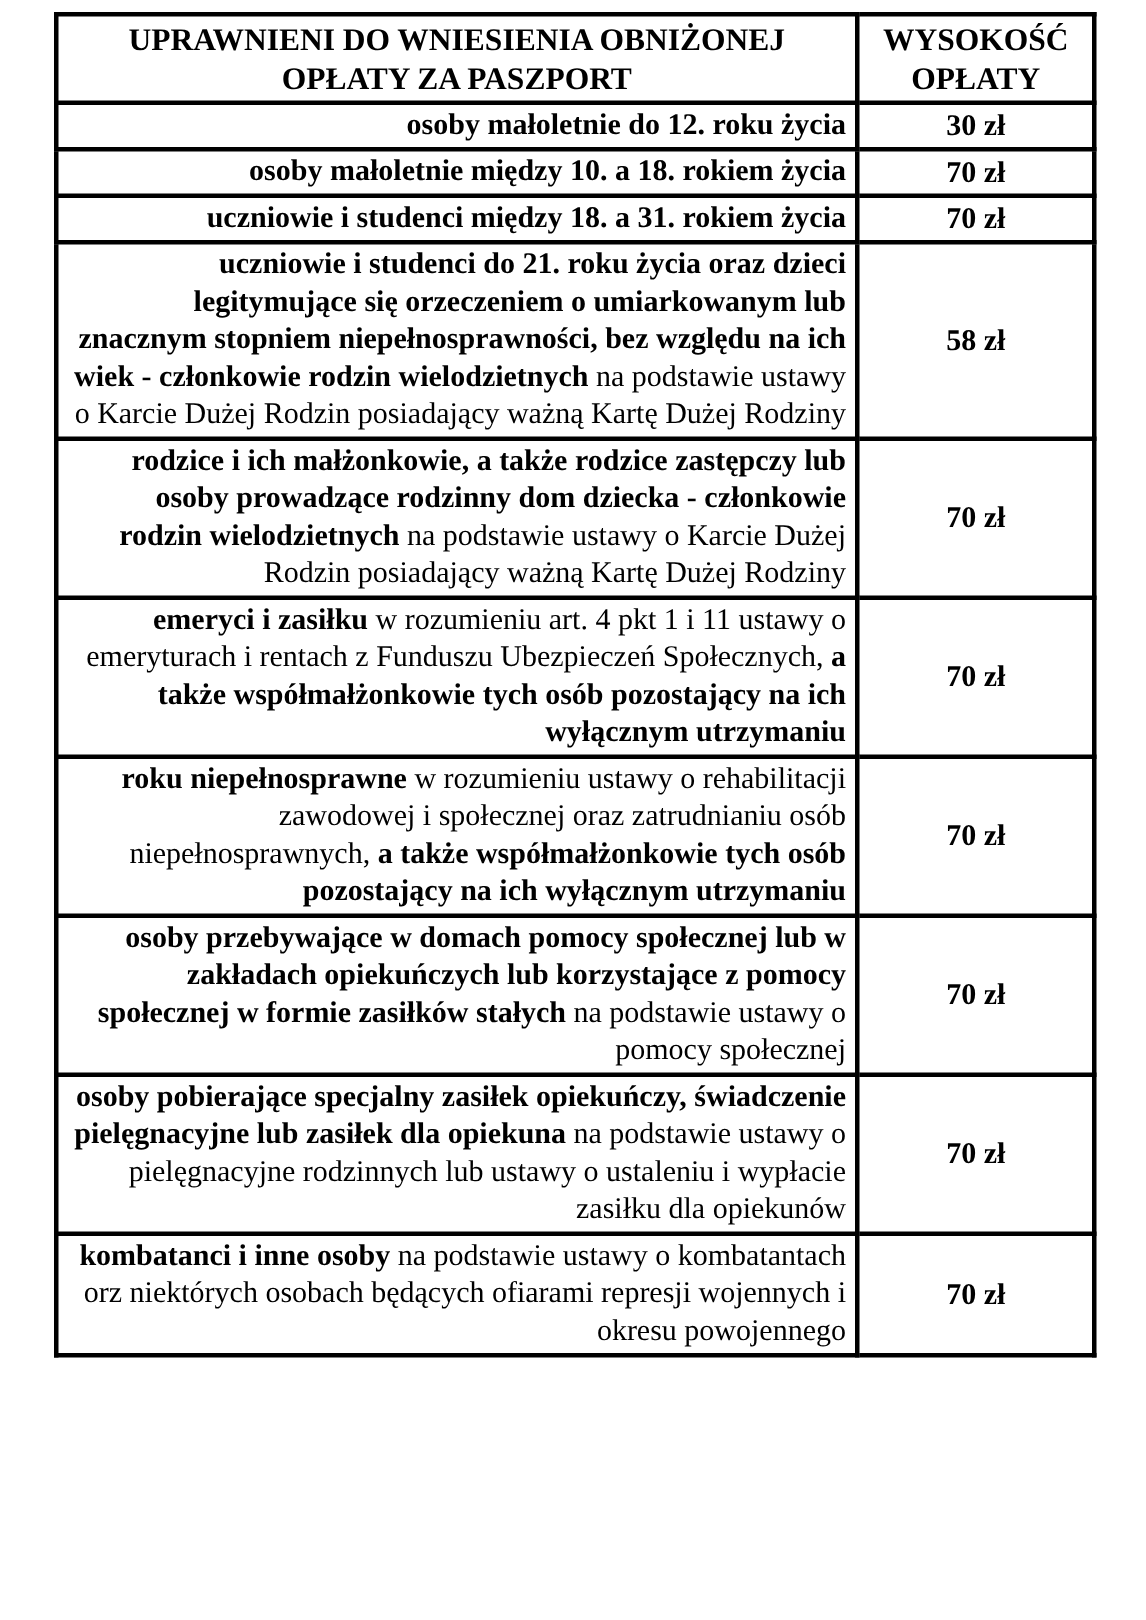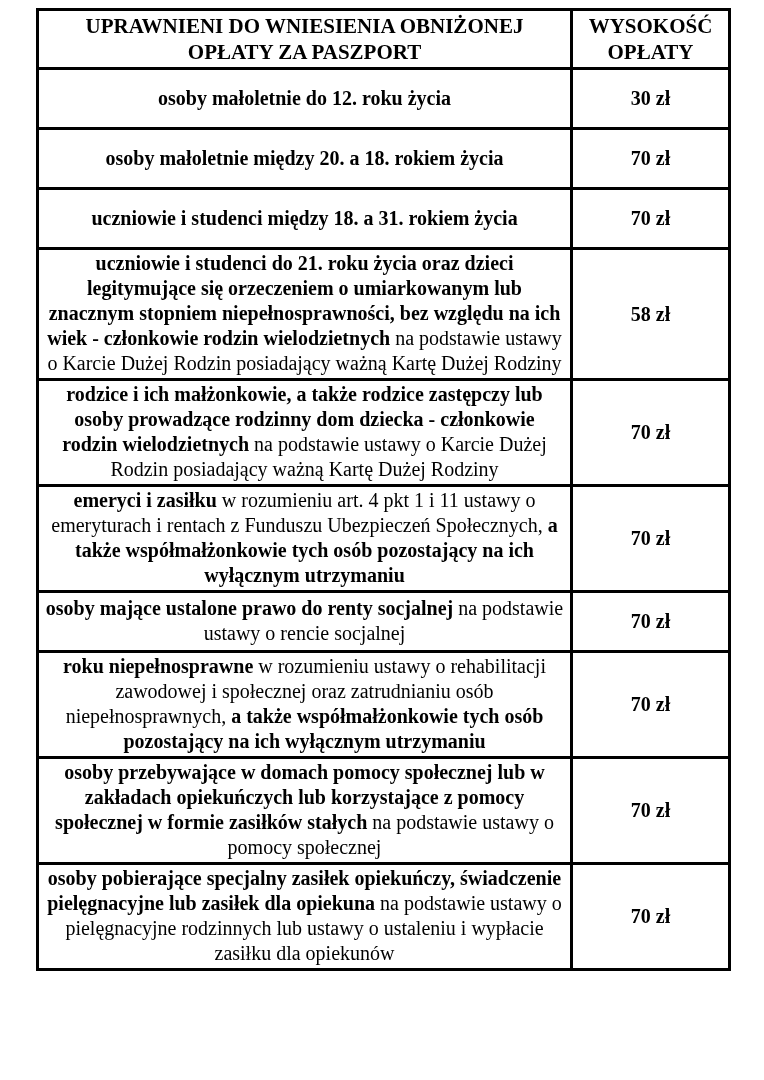--- a/index.html
+++ b/index.html
@@ -39,31 +39,31 @@
   th.hdr {
     font-size: 21px;
     line-height: 26px;
     font-weight: bold;
     text-align: center;
     padding: 2px 6px;
   }
   td.desc {
     font-size: 20px;
     line-height: 25px;
-    text-align: center;
+    text-align: right;
     padding: 1px 6px 2px 6px;
     font-weight: normal;
   }
   td.desc b { font-weight: bold; }
   td.fee {
     font-size: 20px;
     line-height: 25px;
     font-weight: bold;
     text-align: center;
-    padding: 16px 4px;
+    padding: 1px 4px;
   }
 </style>
 </head>
 <body>
 
 <div class="page">
   <table class="fees">
     <colgroup>
       <col class="col-desc">
       <col class="col-fee">
@@ -73,50 +73,50 @@
         <th class="hdr">UPRAWNIENI DO WNIESIENIA OBNIŻONEJ OPŁATY ZA PASZPORT</th>
         <th class="hdr">WYSOKOŚĆ OPŁATY</th>
       </tr>
     </thead>
     <tbody id="rows">
         <tr>
           <td class="desc"><b>osoby małoletnie do 12. roku życia</b></td>
           <td class="fee">30 zł</td>
         </tr>
         <tr>
-          <td class="desc"><b>osoby małoletnie między 20. a 18. rokiem życia</b></td>
+          <td class="desc"><b>osoby małoletnie między 10. a 18. rokiem życia</b></td>
           <td class="fee">70 zł</td>
         </tr>
         <tr>
           <td class="desc"><b>uczniowie i studenci między 18. a 31. rokiem życia</b></td>
           <td class="fee">70 zł</td>
         </tr>
         <tr>
           <td class="desc"><b>uczniowie i studenci do 21. roku życia oraz dzieci legitymujące się orzeczeniem o umiarkowanym lub znacznym stopniem niepełnosprawności, bez względu na ich wiek - członkowie rodzin wielodzietnych</b><span> na podstawie ustawy o Karcie Dużej Rodzin posiadający ważną Kartę Dużej Rodziny</span></td>
           <td class="fee">58 zł</td>
         </tr>
         <tr>
           <td class="desc"><b>rodzice i ich małżonkowie, a także rodzice zastępczy lub osoby prowadzące rodzinny dom dziecka - członkowie rodzin wielodzietnych</b><span> na podstawie ustawy o Karcie Dużej Rodzin posiadający ważną Kartę Dużej Rodziny</span></td>
           <td class="fee">70 zł</td>
         </tr>
         <tr>
           <td class="desc"><b>emeryci i zasiłku</b><span> w rozumieniu art. 4 pkt 1 i 11 ustawy o emeryturach i rentach z Funduszu Ubezpieczeń Społecznych, </span><b>a także współmałżonkowie tych osób pozostający na ich wyłącznym utrzymaniu</b></td>
           <td class="fee">70 zł</td>
         </tr>
         <tr>
-          <td class="desc"><b>osoby mające ustalone prawo do renty socjalnej</b><span> na podstawie ustawy o rencie socjalnej</span></td>
-          <td class="fee">70 zł</td>
-        </tr>
-        <tr>
           <td class="desc"><b>roku niepełnosprawne</b><span> w rozumieniu ustawy o rehabilitacji zawodowej i społecznej oraz zatrudnianiu osób niepełnosprawnych, </span><b>a także współmałżonkowie tych osób pozostający na ich wyłącznym utrzymaniu</b></td>
           <td class="fee">70 zł</td>
         </tr>
         <tr>
           <td class="desc"><b>osoby przebywające w domach pomocy społecznej lub w zakładach opiekuńczych lub korzystające z pomocy społecznej w formie zasiłków stałych</b><span> na podstawie ustawy o pomocy społecznej</span></td>
           <td class="fee">70 zł</td>
         </tr>
         <tr>
           <td class="desc"><b>osoby pobierające specjalny zasiłek opiekuńczy, świadczenie pielęgnacyjne lub zasiłek dla opiekuna</b><span> na podstawie ustawy o pielęgnacyjne rodzinnych lub ustawy o ustaleniu i wypłacie zasiłku dla opiekunów</span></td>
           <td class="fee">70 zł</td>
         </tr>
+        <tr>
+          <td class="desc"><b>kombatanci i inne osoby</b><span> na podstawie ustawy o kombatantach orz niektórych osobach będących ofiarami represji wojennych i okresu powojennego</span></td>
+          <td class="fee">70 zł</td>
+        </tr>
       </tbody>
   </table>
 </div>
 
 </body></html>

